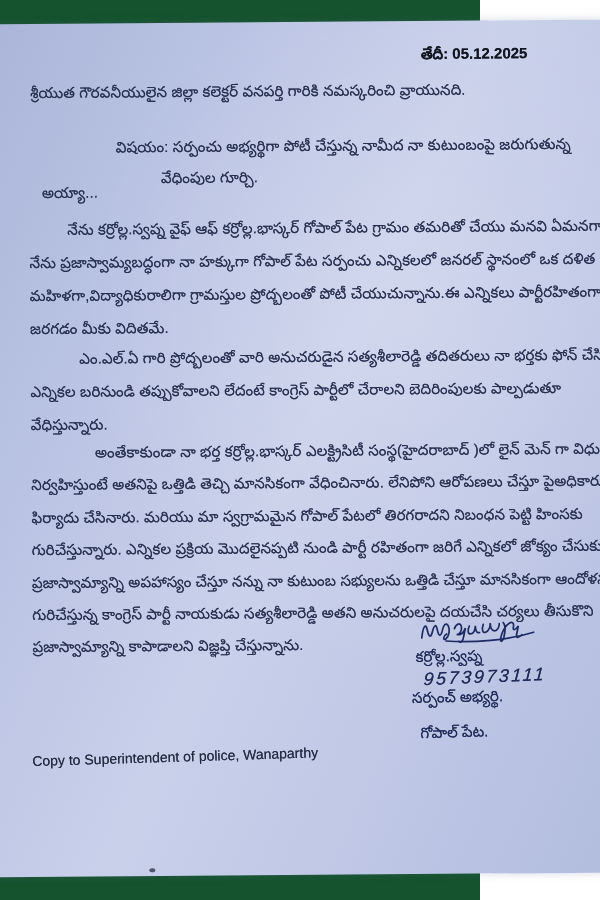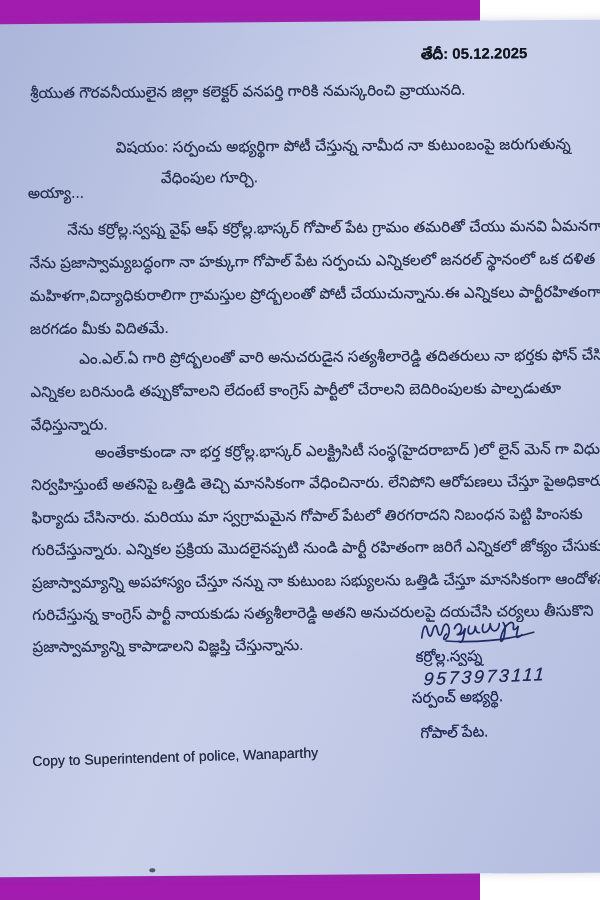--- a/index.html
+++ b/index.html
@@ -8,21 +8,21 @@
     background: #ffffff;
     width: 600px;
     height: 900px;
     overflow: hidden;
     font-family: "Liberation Sans", sans-serif;
   }
   .stage {
     position: relative;
     width: 480px;
     height: 900px;
-    background: #a21caf;
+    background: #14532d;
   }
   .paper {
     position: absolute;
     left: -10px;
     top: 22px;
     width: 620px;
     height: 853px;
     transform: rotate(-0.45deg);
     transform-origin: 50% 50%;
     background:
@@ -62,21 +62,21 @@
   .subject {
     position: absolute;
     top: 108px;
     left: 118px;
     line-height: 31px;
   }
   .subject .line2 { margin-left: 45px; }
   .greeting {
     position: absolute;
     top: 160px;
-    left: 30px;
+    left: 44px;
   }
   .para {
     position: absolute;
     left: 31px;
     right: 30px;
     line-height: 33px;
   }
   .para1 { top: 189px; }
   .para1 .line:first-child { padding-left: 38px; }
   .para2 { top: 318px; }

